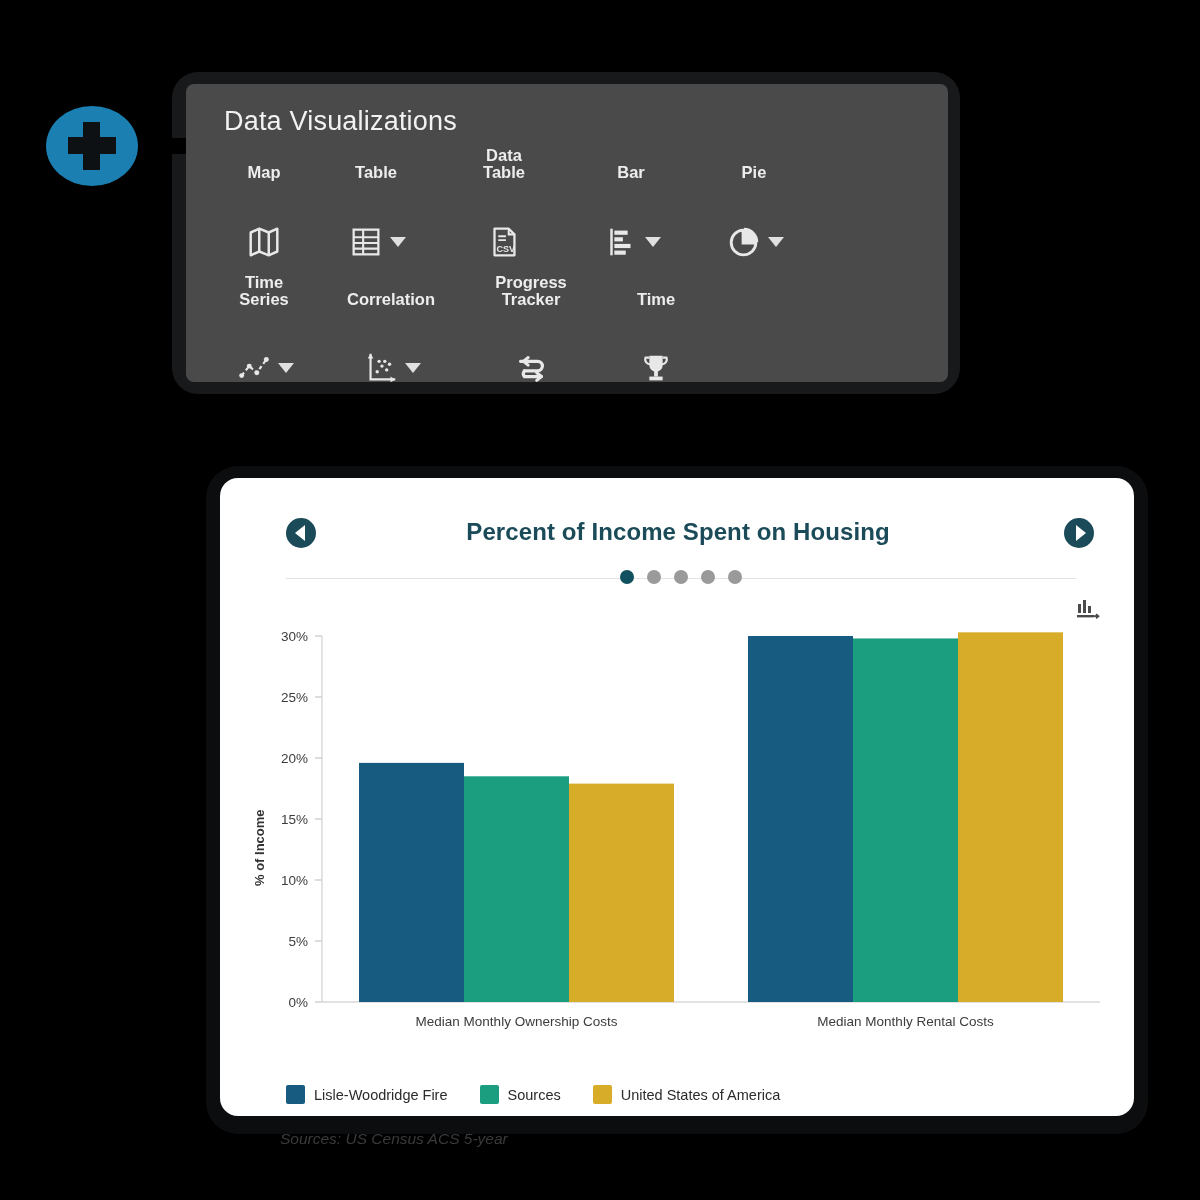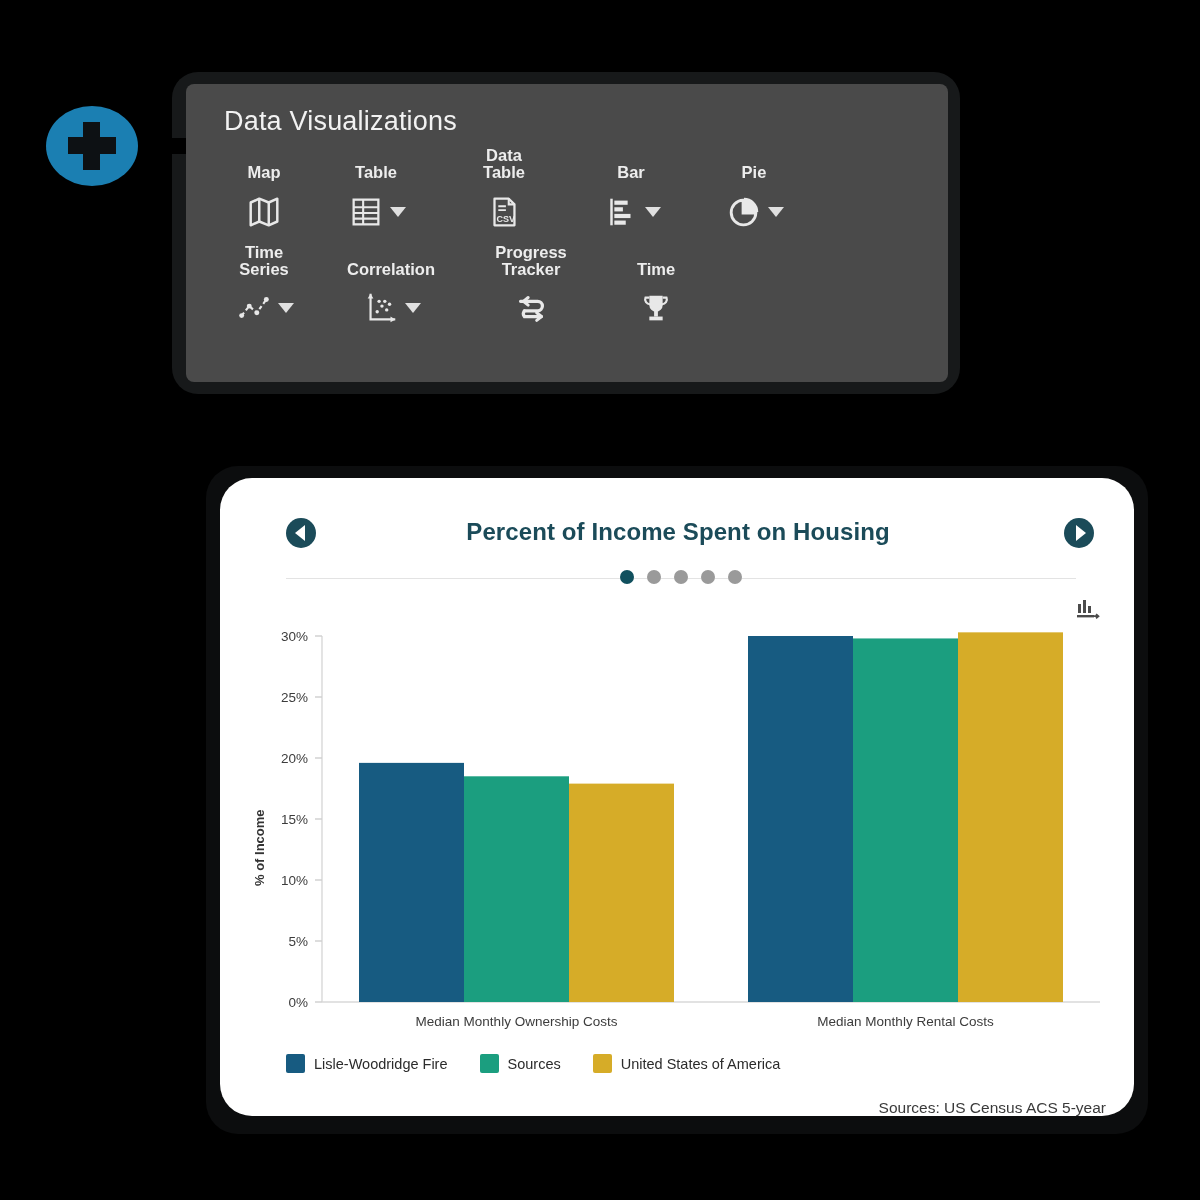--- a/index.html
+++ b/index.html
@@ -36,20 +36,21 @@
   }
   .tb-row { display: flex; margin-top: 10px; }
   .tb-row.r1 { margin-left: 10px; }
   .tb-row.r2 { margin-left: 6px; }
   .tb-item {
     display: flex; flex-direction: column;
     align-items: center; justify-content: flex-end;
     color: #e8e8e8;
     cursor: pointer;
     user-select: none;
+    gap: 30px;
   }
   .tb-label {
     font-size: 16.5px; font-weight: bold;
     line-height: 1.05; text-align: center;
     color: #ededed;
     white-space: pre-line;
   }
   .tb-icon-row { display: flex; align-items: center; gap: 5px; margin-top: 8px; height: 44px; }
   .tb-ic { width: 38px; height: 38px; display: block; }
   .caret {
@@ -69,21 +70,21 @@
     left: 206px; top: 466px;
     width: 942px; height: 668px;
     background: #0c0d0e;
     border-radius: 32px;
   }
   .card {
     position: absolute;
     left: 220px; top: 478px;
     width: 914px; height: 638px;
     background: #ffffff;
-    border-radius: 32px;
+    border-radius: 18px;
     padding: 26px 28px 20px 30px;
   }
   .card-head { position: relative; height: 62px; }
   .nav-btn {
     position: absolute; top: 14px;
     width: 30px; height: 30px; border-radius: 50%;
     background: #1b4b59;
     display: flex; align-items: center; justify-content: center;
     cursor: pointer;
   }
@@ -131,27 +132,27 @@
     transform-origin: left top;
     font-size: 13px; font-weight: bold; color: #333;
     white-space: nowrap;
   }
   .plot-svg { position: absolute; left: 0; top: 0; }
 
   .legend {
     display: flex; align-items: center; gap: 10px;
     padding: 10px 0 0 36px;
   }
-  .lg-item { display: flex; align-items: center; gap: 9px; margin-right: 22px; cursor: pointer; }
+  .lg-item { display: flex; align-items: center; gap: 9px; margin-right: 22px; cursor: pointer; margin-top: 31px; }
   .lg-sw { width: 19px; height: 19px; border-radius: 2px; }
   .lg-tx { font-size: 14.5px; color: #2b2b2b; }
 
   .sources {
     padding: 26px 0 0 30px;
-    font-size: 15.5px; color: #3a3a3a; text-align: right;
+    font-size: 15.5px; font-style: italic; color: #3a3a3a;
   }
 </style>
 </head>
 <body>
 
 <div class="page">
 
   <div class="toolbar-outer"></div>
 
   <div class="plus-wrap">

